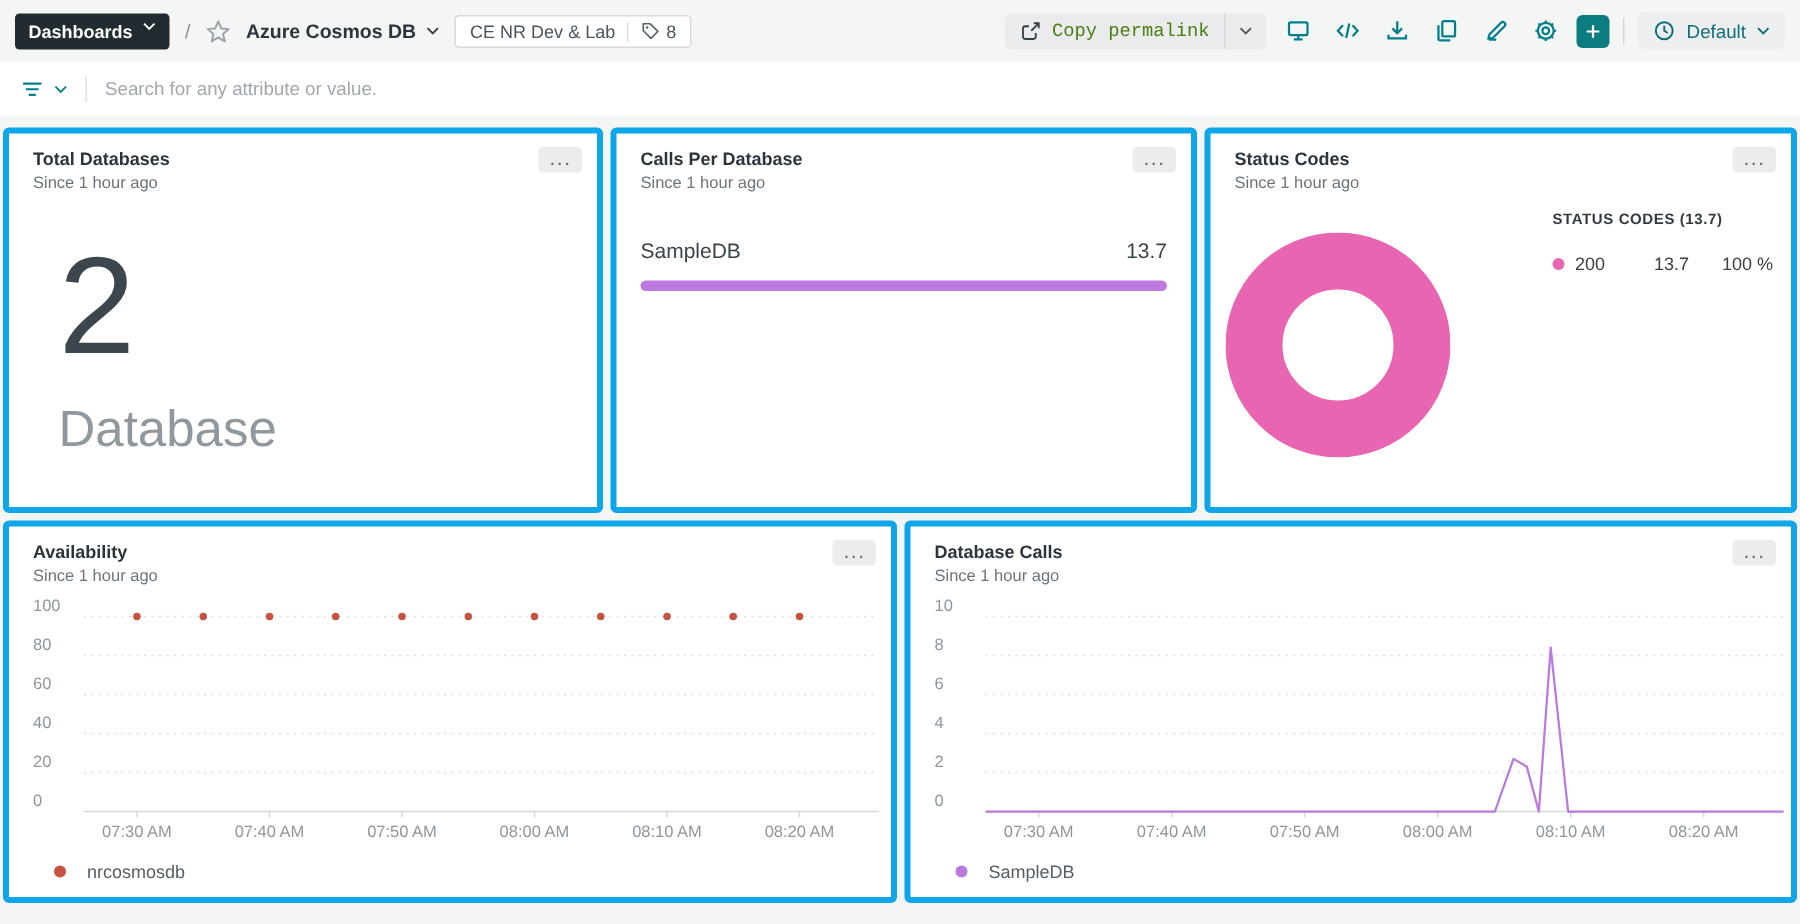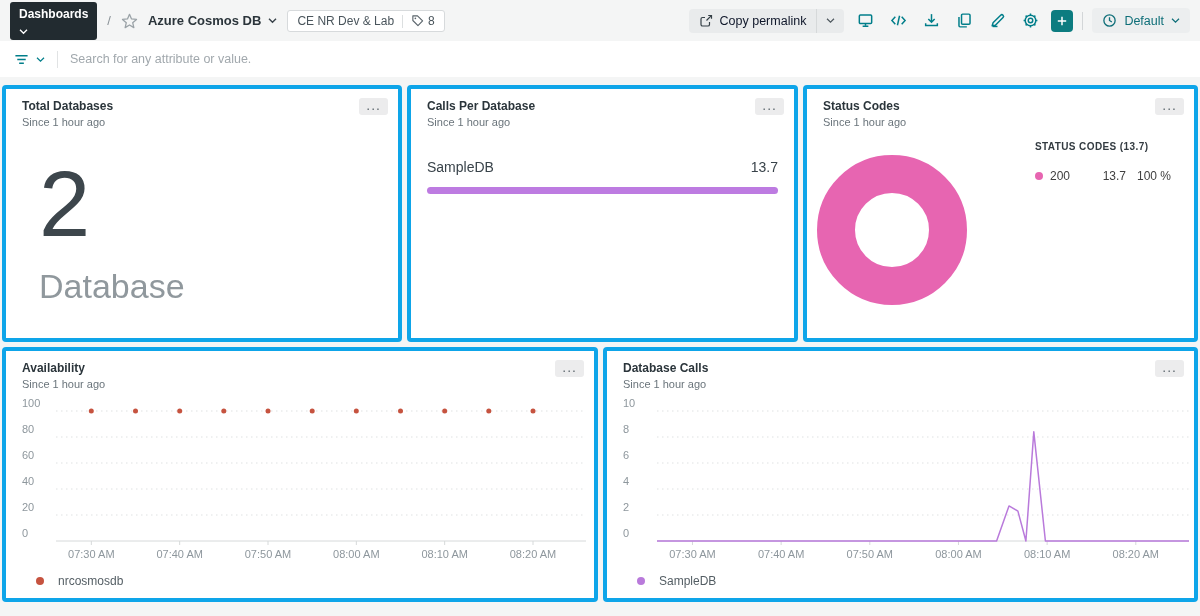--- a/index.html
+++ b/index.html
@@ -19,39 +19,38 @@
   }
   .topbar-left, .topbar-right { display:flex; align-items:center; }
   .topbar-left { gap:10px; }
   .topbar-right { gap:9px; }
 
   .dashboards-btn {
     background:#222b30; color:#fff; border:none; border-radius:3px;
     font-size:12px; font-weight:700; padding:5px 9px;
     display:flex; gap:7px; cursor:pointer;
     font-family:"Liberation Sans", sans-serif;
-    flex-direction:column;
   }
   .crumb-sep { color:#8a9297; font-size:13px; }
   .star-btn { background:none; border:none; cursor:pointer; display:grid; place-items:center; }
   .dash-title-wrap { display:flex; align-items:center; gap:7px; cursor:pointer; }
   .dash-title { font-size:13px; font-weight:700; color:#2b353b; }
   .tag-pill {
     display:flex; align-items:flex-end; gap:8px; background:#fff;
     border:1px solid #d7dadc; border-radius:3px; padding:3px 9px;
     font-size:12px; color:#4a555c; cursor:pointer;
   }
   .tag-pill .vdiv { width:1px; height:13px; background:#dcdfe0; }
   .tag-count { display:flex; align-items:center; gap:4px; }
 
   .permalink-split { display:flex; background:#e9ebec; border-radius:4px; overflow:hidden; }
   .permalink-main {
     display:flex; align-items:flex-end; gap:7px; border:none; background:transparent;
-    padding:5px 10px; font-size:12.5px; color:#0f172a; cursor:pointer;
-    font-family:Liberation Sans, sans-serif;
+    padding:5px 10px; font-size:12.5px; color:#4d7c0f; cursor:pointer;
+    font-family:Liberation Mono, monospace;
   }
   .permalink-caret {
     border:none; background:transparent; border-left:1px solid #d6d9da;
     padding:5px 9px; cursor:pointer; display:grid; place-items:center;
   }
   .icon-btn {
     width:24px; height:24px; border:none; background:transparent;
     display:grid; place-items:center; cursor:pointer; border-radius:3px;
   }
   .plus-btn {
@@ -105,21 +104,21 @@
   .bar-track { margin-top:12px; height:7px; border-radius:4px; }
 
   
   .donut-svg { position:absolute; left:10px; top:66px; }
   .sc-legend { position:absolute; left:196px; top:52px; right:12px;margin-left:32px; }
   .sc-legend-header { font-size:10px; font-weight:700; color:#333b41; letter-spacing:.4px; }
   .sc-row { display:flex; align-items:center; margin-top:17px; font-size:12px; color:#404040; }
   .legend-dot { width:8px; height:8px; border-radius:50%; flex:0 0 auto; margin-right:7px; }
   .sc-name { flex:1; }
   .sc-val { width:52px; text-align:right; }
-  .sc-pct { width:56px; text-align:center; }
+  .sc-pct { width:56px; text-align:right; }
 
   
   .chart-area { margin:7px 4px 0 12px; }
   .chart-legend {
     display:flex; align-items:center; gap:7px; margin:11px 0 0 30px;
     font-size:12px; color:#545e64; cursor:pointer;
   }
 </style>
 </head>
 <body>

